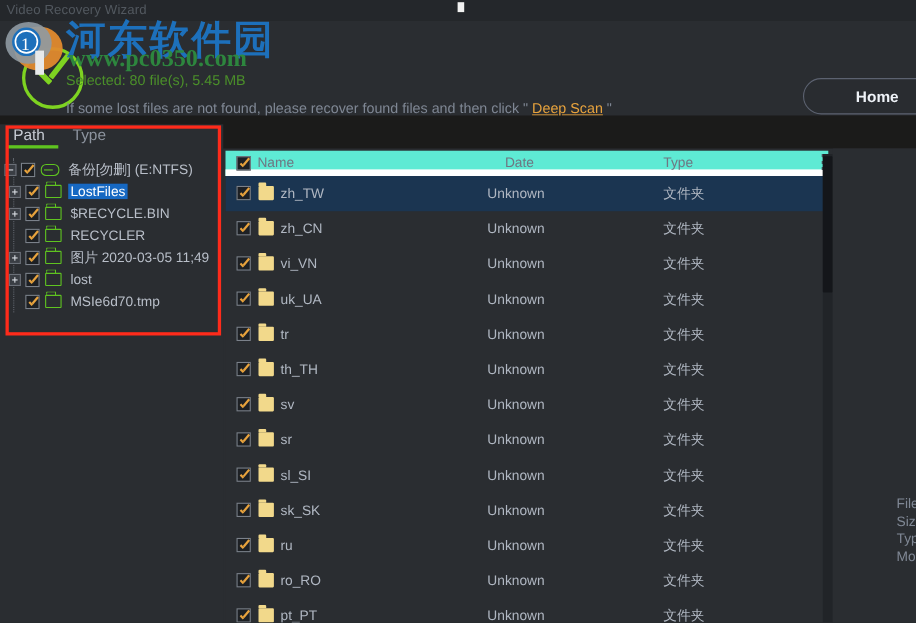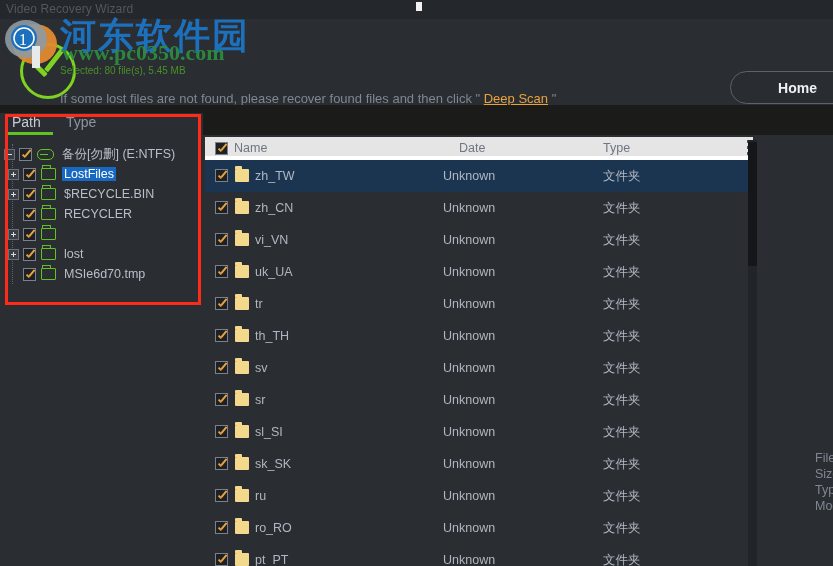--- a/index.html
+++ b/index.html
@@ -40,21 +40,21 @@
     left: 11px; top: 22px; width: 14px; height: 5px;
     background: #7ed321; transform: rotate(45deg); border-radius: 1px;
   }
   .check-badge::after {
     content: ""; position: absolute;
     left: 18px; top: 12px; width: 26px; height: 5px;
     background: #7ed321; transform: rotate(-52deg); border-radius: 1px;
   }
   .selected-line {
     position: absolute; left: 60px; top: 46px;
-    font-size: 10px; color: #4b8f2a;
+    font-size: 13px; color: #4b8f2a;
   }
   .hint-line {
     position: absolute; left: 60px; top: 72px;
     font-size: 13px; color: #7f8794;
   }
   .hint-line .deep-scan {
     color: #e8a33d; text-decoration: underline; cursor: pointer;
   }
   .home-btn {
     position: absolute; left: 730px; top: 52px;
@@ -169,22 +169,22 @@
     position: absolute; left: 12px; top: 0; bottom: 0;
     width: 1px; border-left: 1px dotted #60656d;
   }
 
   
   .filelist {
     position: absolute; left: 205px; top: 137px;
     width: 548px; height: 429px; background: #2a2d31;
   }
   .fl-header {
-    position: relative; height: 23px; background: #e5e5e5;
-    border-bottom: 4px solid #ffffff;
+    position: relative; height: 23px; background: #5eead4;
+    border-bottom: 6px solid #ffffff;
   }
   .fl-hcell {
     position: absolute; top: 4px; font-size: 12.5px; color: #6f7682;
   }
   .hcheck {
     position: absolute; left: 10px; top: 5px;
     width: 13px; height: 13px;
     border: 1px solid #7b818a; background: #1d2024;
   }
   .hcheck::before {
@@ -318,20 +318,21 @@
         <div class="tnode lvl1">
           <div class="expander spacer"></div>
           <div class="tcheck"></div>
           <div class="tfolder"></div>
           <span class="tlabel">RECYCLER</span>
         </div>
         <div class="tnode lvl1">
           <div class="expander plus"></div>
           <div class="tcheck"></div>
           <div class="tfolder"></div>
+          <span class="tlabel">图片 2020-03-05 11;49</span>
         </div>
         <div class="tnode lvl1">
           <div class="expander plus"></div>
           <div class="tcheck"></div>
           <div class="tfolder"></div>
           <span class="tlabel">lost</span>
         </div>
         <div class="tnode lvl1">
           <div class="expander spacer"></div>
           <div class="tcheck"></div>

